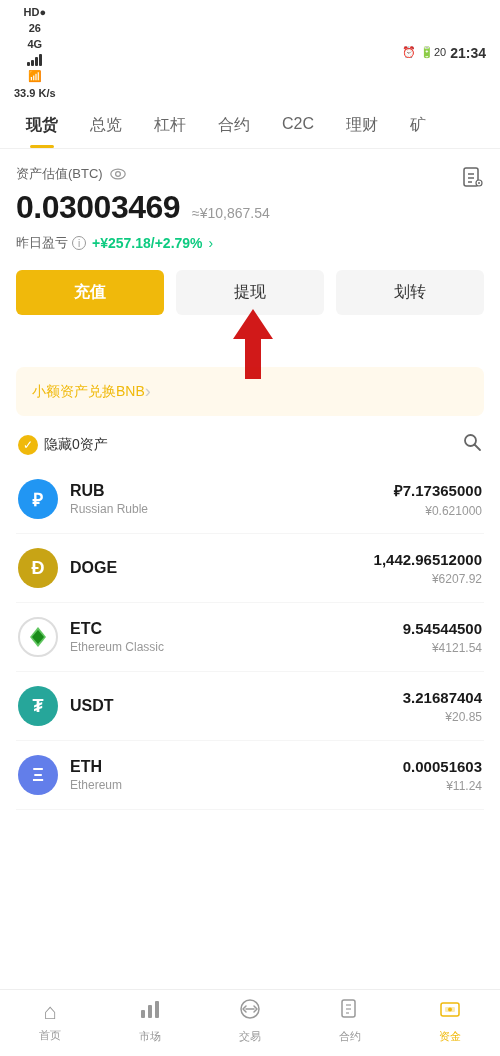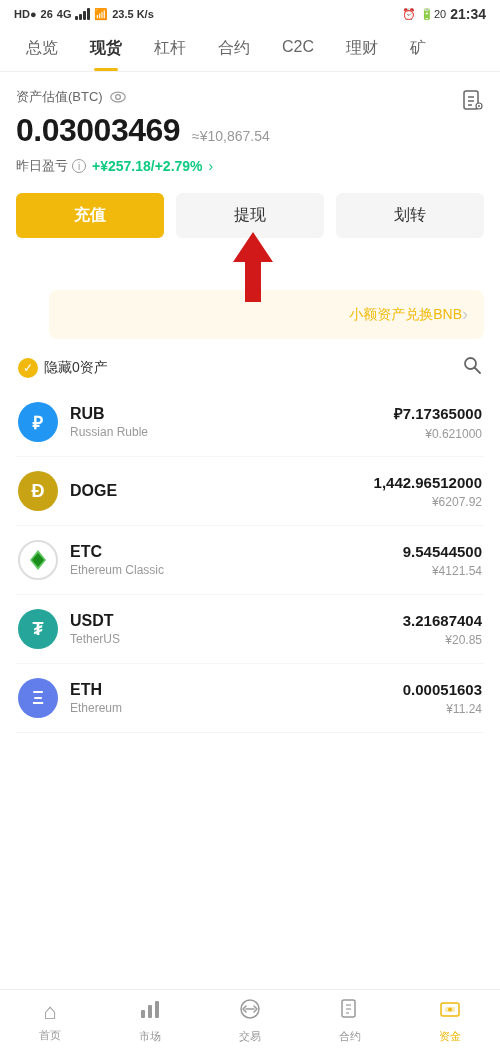--- a/index.html
+++ b/index.html
@@ -15,21 +15,21 @@
     
     .status-bar {
       background: #fff;
       display: flex;
       justify-content: space-between;
       align-items: center;
       padding: 6px 14px 4px;
       font-size: 12px;
       color: #333;
     }
-    .status-left { display: flex; align-items: center; gap: 4px; font-weight: 600; font-size: 11px; }
+    .status-left { display: flex; align-items: center; gap: 4px; font-weight: 600; font-size: 11px; flex-direction: column; }
     .status-right { display: flex; align-items: center; gap: 4px; font-size: 11px; }
     .signal-bars { display: flex; align-items: flex-end; gap: 1px; }
     .signal-bar { width: 3px; background: #333; border-radius: 1px; }
 
     
     .nav-tabs {
       display: flex;
       border-bottom: 1px solid #f0f0f0;
       padding: 0 10px;
       background: #fff;
@@ -159,23 +159,22 @@
     }
 
     
     .swap-banner {
       margin-top: 14px;
       background: #fff9ec;
       border-radius: 8px;
       padding: 14px 16px;
       display: flex;
       align-items: center;
-      justify-content: flex-end;
-      cursor: pointer;
-      margin-left: 33px;
+      justify-content: flex-start;
+      cursor: pointer;
     }
     .swap-text {
       font-size: 14px;
       color: #F0B90B;
     }
     .swap-arrow { color: #ccc; font-size: 18px; }
 
     
     .filter-row {
       margin-top: 16px;
@@ -296,32 +295,32 @@
     <span>HD●</span>
     <span>26</span>
     <span>4G</span>
     <div class="signal-bars">
       <div class="signal-bar" style="height:4px"></div>
       <div class="signal-bar" style="height:6px"></div>
       <div class="signal-bar" style="height:9px"></div>
       <div class="signal-bar" style="height:12px"></div>
     </div>
     <span>📶</span>
-    <span>23.5 K/s</span>
+    <span>33.9 K/s</span>
   </div>
   <div class="status-right">
     <span>⏰</span>
     <span>🔋20</span>
     <span style="font-weight:700;font-size:14px;">21:34</span>
   </div>
 </div>
 
 <div class="nav-tabs">
+  <div class="nav-tab active">现货</div>
   <div class="nav-tab">总览</div>
-  <div class="nav-tab active">现货</div>
   <div class="nav-tab">杠杆</div>
   <div class="nav-tab">合约</div>
   <div class="nav-tab">C2C</div>
   <div class="nav-tab">理财</div>
   <div class="nav-tab">矿</div>
 </div>
 
 <div class="content">
 
   <div class="asset-row">
@@ -435,21 +434,20 @@
       <div class="coin-amounts">
         <div class="coin-balance">9.54544500</div>
         <div class="coin-cny">¥4121.54</div>
       </div>
     </div>
 
     <div class="asset-item">
       <div class="coin-icon coin-usdt">₮</div>
       <div class="coin-info">
         <div class="coin-name">USDT</div>
-        <div class="coin-full">TetherUS</div>
       </div>
       <div class="coin-amounts">
         <div class="coin-balance">3.21687404</div>
         <div class="coin-cny">¥20.85</div>
       </div>
     </div>
 
     <div class="asset-item">
       <div class="coin-icon coin-eth">Ξ</div>
       <div class="coin-info">

